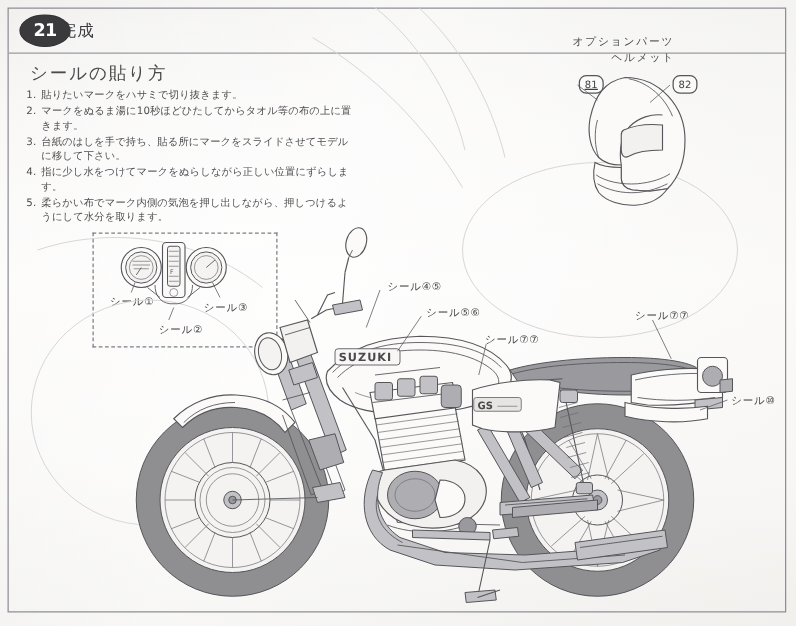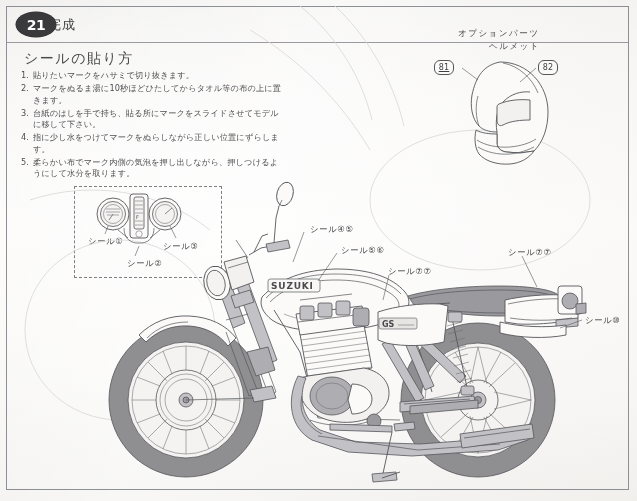--- a/index.html
+++ b/index.html
@@ -55,21 +55,21 @@
   #instrList .txt{flex:1 1 auto;}
 
   
   #optTitle{position:absolute;left:458px;top:28px;font-size:8.6px;color:#4e4e51;letter-spacing:1.4px;}
   #optSub{position:absolute;left:453px;top:41px;font-size:8.6px;color:#4e4e51;letter-spacing:1.4px;margin-left:36px;}
   .cal{
     position:absolute;width:18px;height:13px;border:1px solid #55565a;border-radius:6px;
     font-size:8px;color:#3f4043;display:flex;align-items:center;justify-content:center;
     background:rgba(255,255,255,0.35);letter-spacing:0.2px;
   }
-  #cal81{left:434px;top:60px;text-decoration:underline;}
+  #cal81{left:463px;top:60px;text-decoration:underline;}
   #cal82{left:538px;top:60px;}
 
   
   .slab{
     position:absolute;font-size:8.4px;color:#47474a;letter-spacing:0.6px;white-space:nowrap;
   }
   #s1{left:88px;top:236px;}
   #s2{left:127px;top:258px;}
   #s3{left:163px;top:241px;text-align:center;}
   #s45{left:310px;top:224px;}

